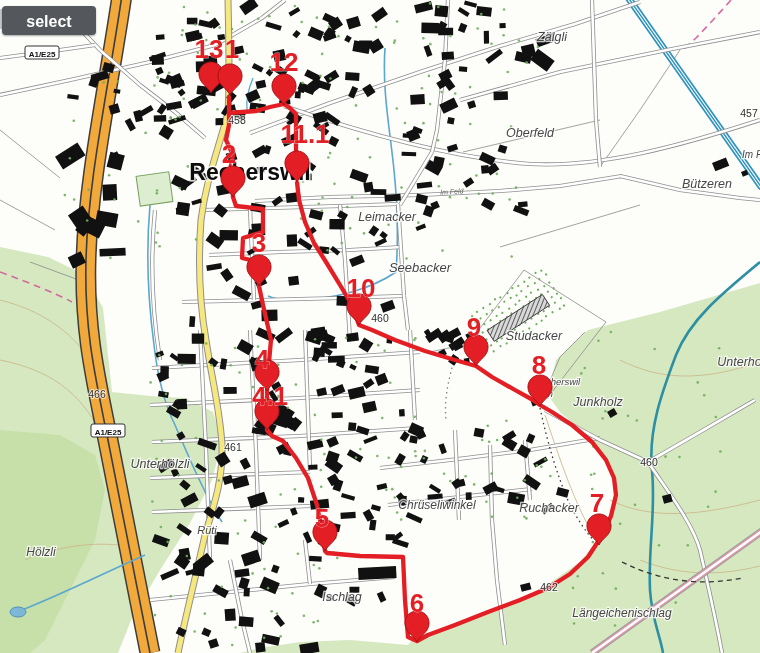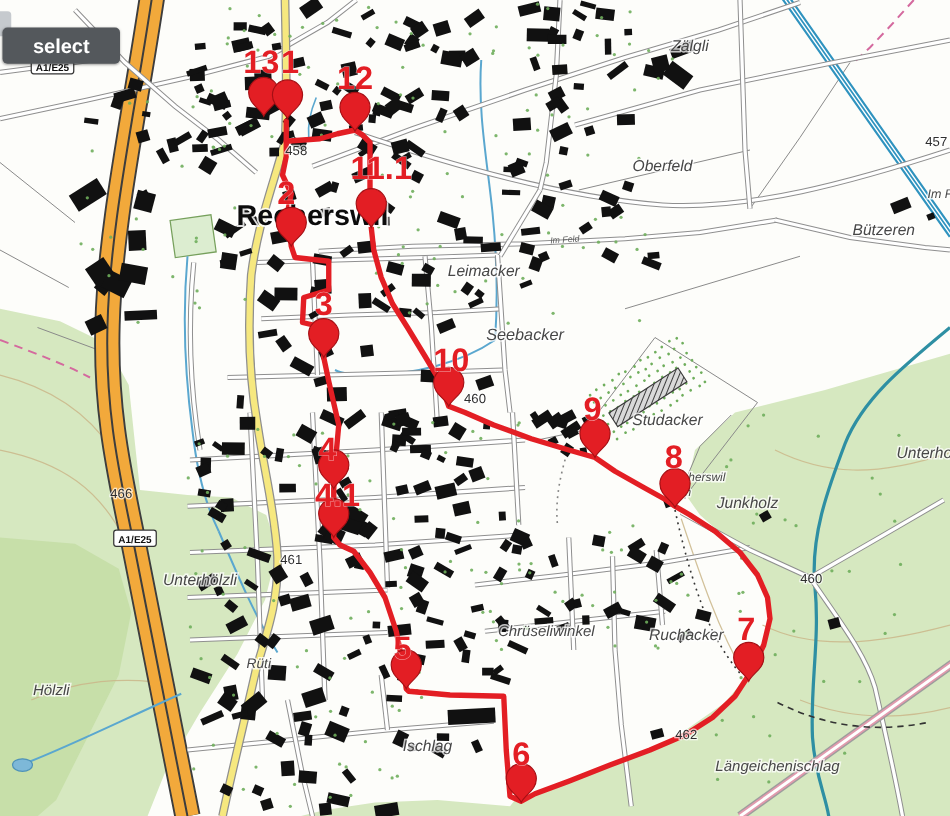--- a/index.html
+++ b/index.html
@@ -1,19 +1,19 @@
 <!DOCTYPE html>
 <html><head>
 <meta charset="utf-8">
 <style>
   html,body{margin:0;padding:0;background:#e8e8e8;}
   .stage{position:relative;width:760px;height:653px;overflow:hidden;background:#fdfdfa;
          font-family:"Liberation Sans",sans-serif;}
   .stage svg{position:absolute;left:0;top:0;}
-  .select-btn{position:absolute;left:2px;top:22px;width:94px;height:29px;border:none;border-radius:4px;
+  .select-btn{position:absolute;left:2px;top:6px;width:94px;height:29px;border:none;border-radius:4px;
       background:#54585c;color:#fff;font-family:"Liberation Sans",sans-serif;font-size:16px;font-weight:bold;
       text-align:center;line-height:29px;cursor:pointer;box-shadow:0 1px 2px rgba(0,0,0,.35);}
   .btn-sliver{position:absolute;left:0;top:9px;width:9px;height:20px;background:#c6cace;border-radius:0 3px 3px 0;}
   text{font-family:"Liberation Sans",sans-serif;}
   .field{fill:#474747;font-style:italic;paint-order:stroke;stroke:#ffffff;stroke-width:2.4px;stroke-opacity:.75;}
   .town{fill:#0c0c0c;font-weight:bold;paint-order:stroke;stroke:#ffffff;stroke-width:3px;stroke-opacity:.85;}
   .elev{fill:#2e2e2e;font-size:10.5px;paint-order:stroke;stroke:#fff;stroke-width:2px;stroke-opacity:.7;}
   .street{fill:#5c5c5c;font-size:7px;font-style:italic;}
   .marker-num{fill:#e31e24;font-weight:bold;font-size:26px;paint-order:stroke;stroke:#fff;stroke-width:.8px;stroke-opacity:.6;}
 </style>

